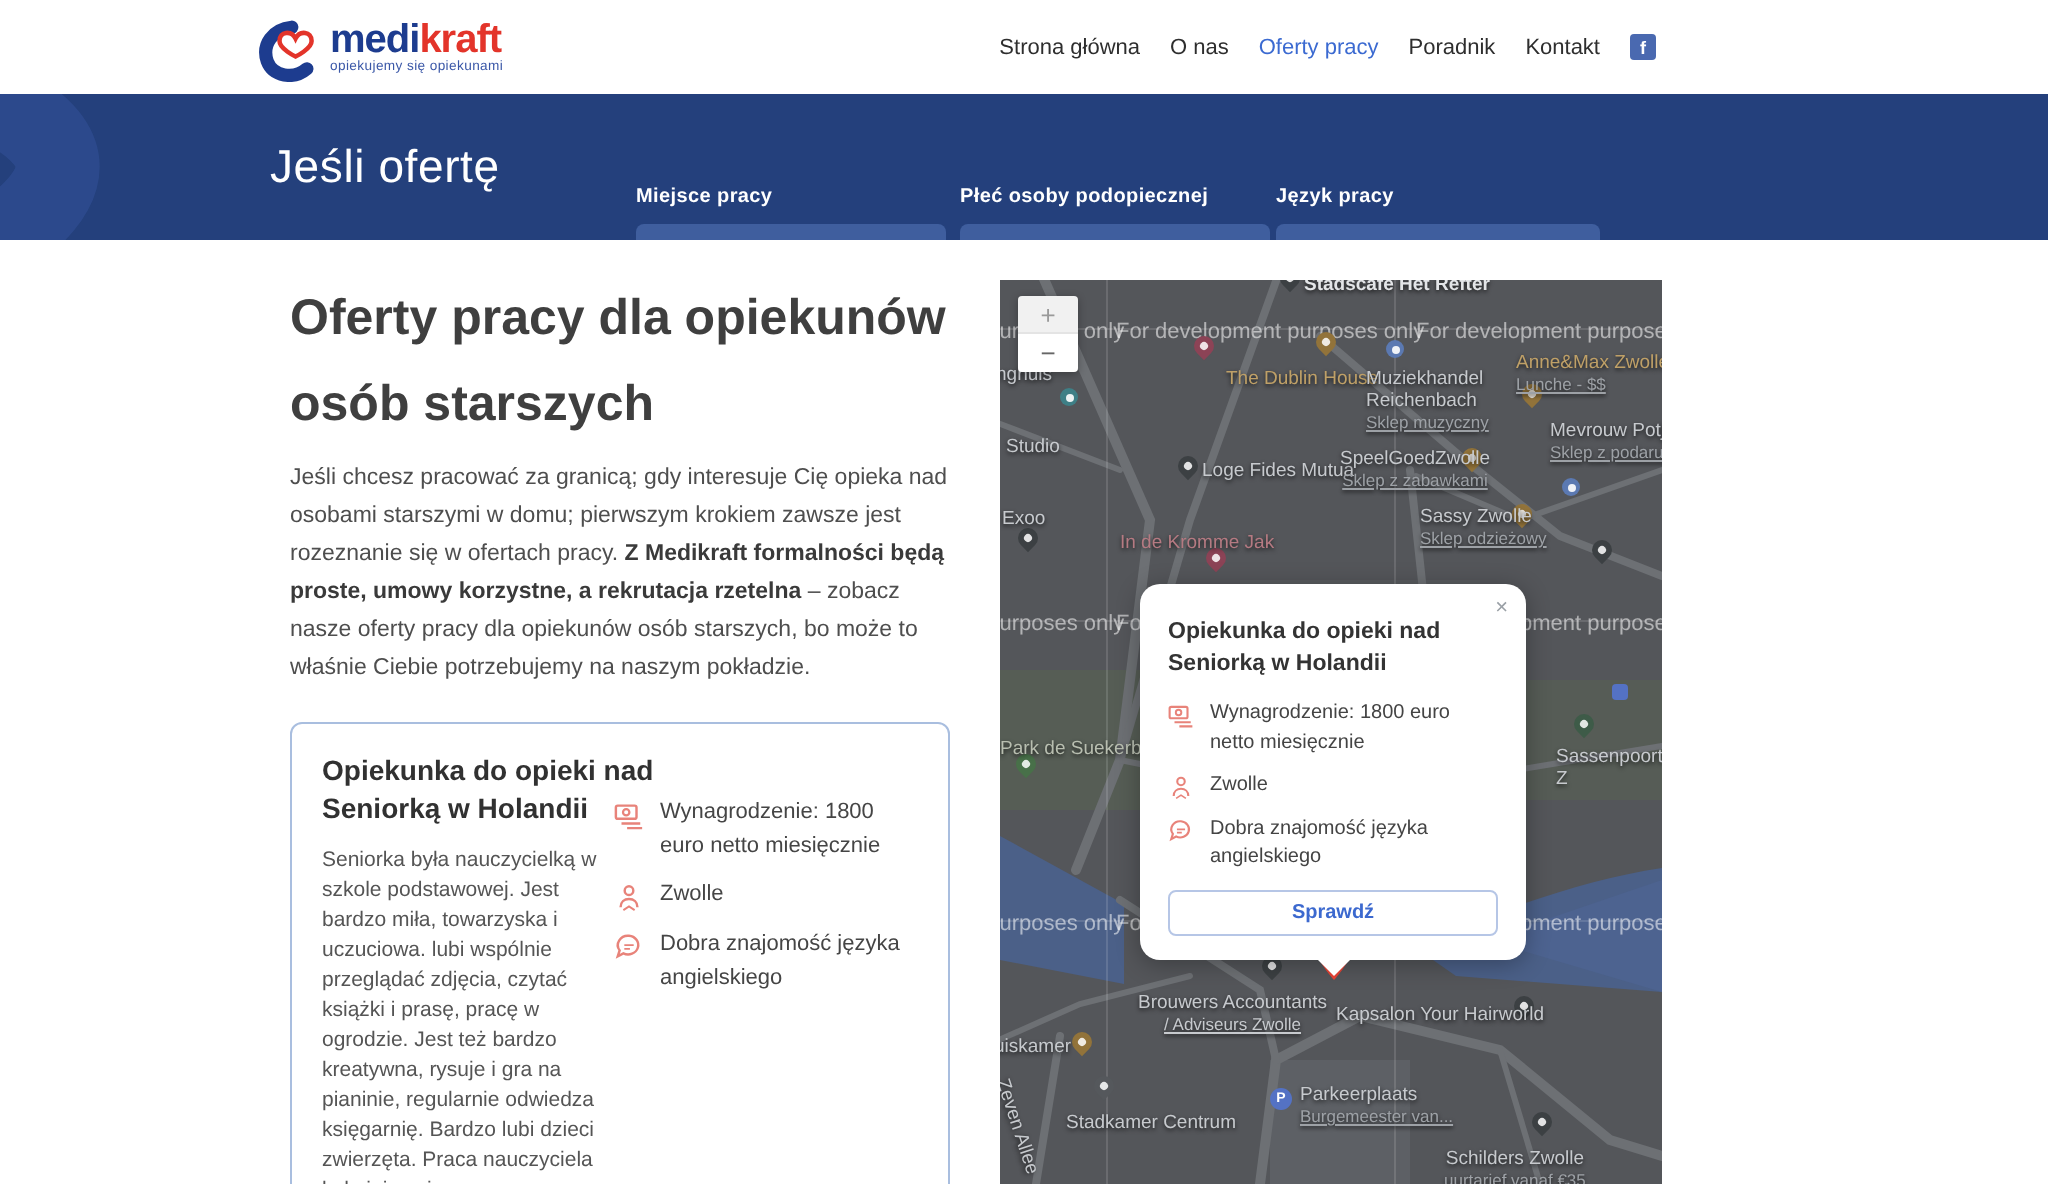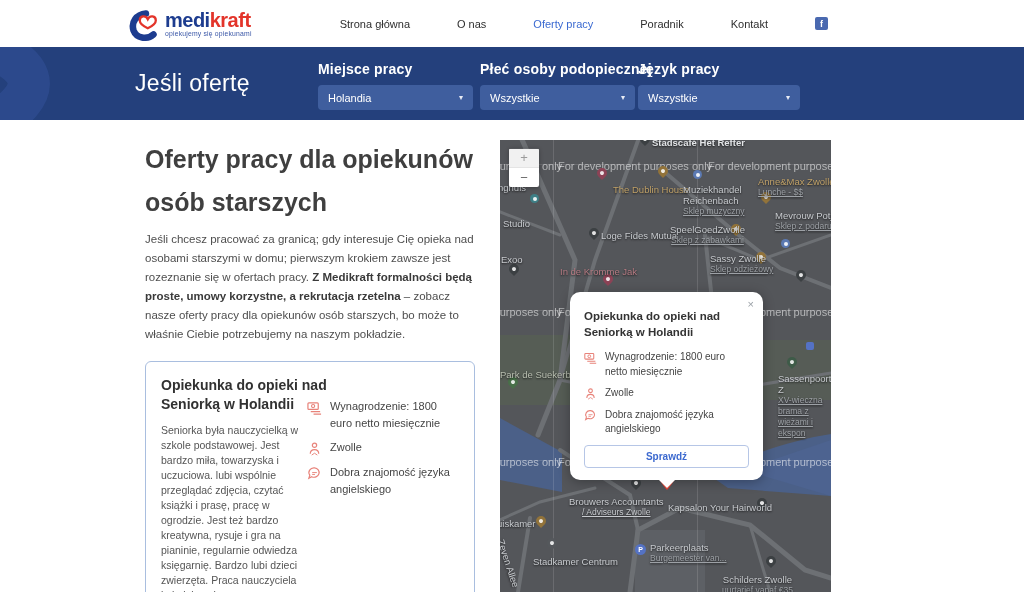--- a/index.html
+++ b/index.html
@@ -8,36 +8,36 @@
   .page { position:relative; width:1024px; height:592px; }
 
   
   header { position:absolute; top:0; left:0; width:1024px; height:47px; background:#fff;
     display:flex; align-items:center; z-index:5; }
   .logo { display:flex; align-items:center; margin-left:127px; cursor:pointer; }
   .logo svg { width:34px; height:34px; margin-right:4px; }
   .logo-line1 { font-size:20px; font-weight:bold; letter-spacing:-0.5px; line-height:18px; }
   .medi { color:#1d3c8f; } .kraft { color:#e3342a; }
   .tagline { font-size:6.8px; color:#3a57a7; margin-top:1px; letter-spacing:0.2px; }
-  nav { margin-left:auto; margin-right:196px; display:flex; align-items:center; gap:47px; }
+  nav { margin-left:auto; margin-right:196px; display:flex; align-items:center; gap:15px; }
   nav a { font-size:11px; color:#2e2e2e; text-decoration:none; cursor:pointer; }
   nav a.active { color:#3b6ad1; }
   .fb { width:13px; height:13px; background:#4a69b0; border-radius:2px; color:#fff;
     font-size:9px; font-weight:bold; display:flex; align-items:center; justify-content:center;
     cursor:pointer; }
 
   
   .filterbar { position:absolute; top:47px; left:0; width:1024px; height:73px;
     background:#24407c; overflow:hidden; z-index:4; }
   .filterbar .swoosh { position:absolute; left:0; top:0; }
   .fb-title { position:absolute; left:135px; top:23px; color:#fff; font-size:23px;
     font-weight:300; letter-spacing:0.3px; }
   .fgroup { position:absolute; top:14px; }
-  .fgroup label { display:block; color:#fff; font-size:14px; font-weight:bold;
-    margin-bottom:8px; letter-spacing:0.2px; }
+  .fgroup label { display:block; color:#fff; font-size:10px; font-weight:bold;
+    margin-bottom:8px; letter-spacing:0.2px;margin-top:32px; }
   .select { height:25px; background:#3f5e9e; border-radius:4px; color:#fff; font-size:11px;
     display:flex; align-items:center; padding:0 10px; cursor:pointer; }
   .select .arrow { margin-left:auto; font-size:8px; color:#e8ecf5; }
   .g1 { left:318px; } .g1 .select { width:155px; }
   .g2 { left:480px; } .g2 .select { width:155px; }
   .g3 { left:638px; } .g3 .select { width:162px; }
 
   
   .left { position:absolute; left:145px; top:120px; width:330px; }
   h1 { margin-top:18px; font-size:25px; font-weight:600; color:#3f3f3f; line-height:43px; }
@@ -270,21 +270,21 @@
     <div class="mlabel tan" style="left:258px;top:36px"><span>Anne&amp;Max Zwolle</span><span class="sub">Lunche - $$</span></div>
     <div class="mlabel" style="left:-2px;top:42px">nghuis</div>
     <div class="mlabel" style="left:3px;top:78px">Studio</div>
     <div class="mlabel" style="left:275px;top:70px"><span>Mevrouw Potjes (voorheen Jojo &amp;</span><span class="sub">Sklep z podarunkam</span></div>
     <div class="mlabel" style="left:101px;top:90px">Loge Fides Mutua</div>
     <div class="mlabel ctr" style="left:170px;top:84px"><span>SpeelGoedZwolle</span><span class="sub">Sklep z zabawkami</span></div>
     <div class="mlabel" style="left:210px;top:113px"><span>Sassy Zwolle</span><span class="sub">Sklep odzieżowy</span></div>
     <div class="mlabel red" style="left:60px;top:126px">In de Kromme Jak</div>
     <div class="mlabel" style="left:1px;top:114px">Exoo</div>
     <div class="mlabel grn" style="left:0px;top:229px">Park de Suekerbult</div>
-    <div class="mlabel wrap" style="left:278px;top:233px;width:58px"><span>Sassenpoort Z</span><span class="sub">XV-wieczna brama z wieżami i ekspon</span></div>
+    <div class="mlabel wrap" style="left:278px;top:233px;width:58px"><span>Sassenpoort Z</span></div>
     <div class="mlabel ctr" style="left:69px;top:356px"><span>Brouwers Accountants</span><span class="sub" style="color:#c7cace">/ Adviseurs Zwolle</span></div>
     <div class="mlabel" style="left:168px;top:362px">Kapsalon Your Hairworld</div>
     <div class="mlabel" style="left:-3px;top:378px">uiskamer</div>
     <div class="mlabel" style="left:33px;top:416px">Stadkamer Centrum</div>
     <div class="mlabel" style="left:150px;top:402px"><span>Parkeerplaats</span><span class="sub">Burgemeester van...</span></div>
     <div class="mlabel ctr" style="left:222px;top:434px"><span>Schilders Zwolle</span><span class="sub">uurtarief vanaf €35</span></div>
     <div class="mlabel" style="left:6px;top:398px;transform:rotate(72deg);transform-origin:left top">Zeven Allee</div>
 
     <div class="zoomctl">
       <button class="zbtn plus">+</button>

